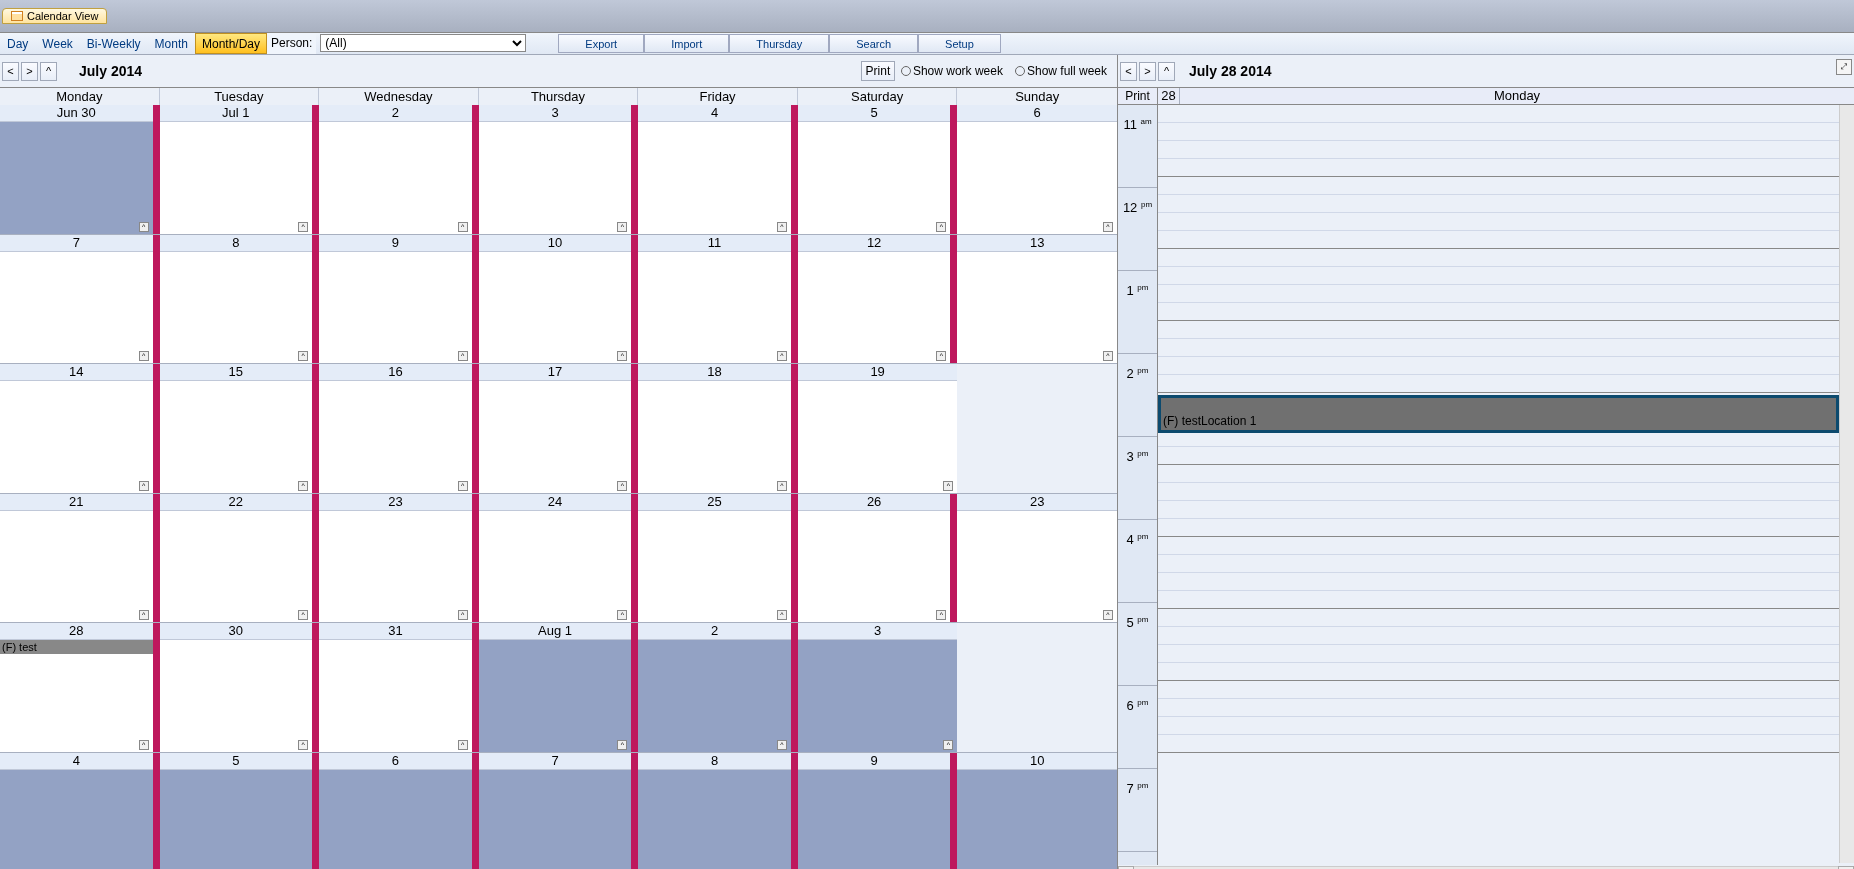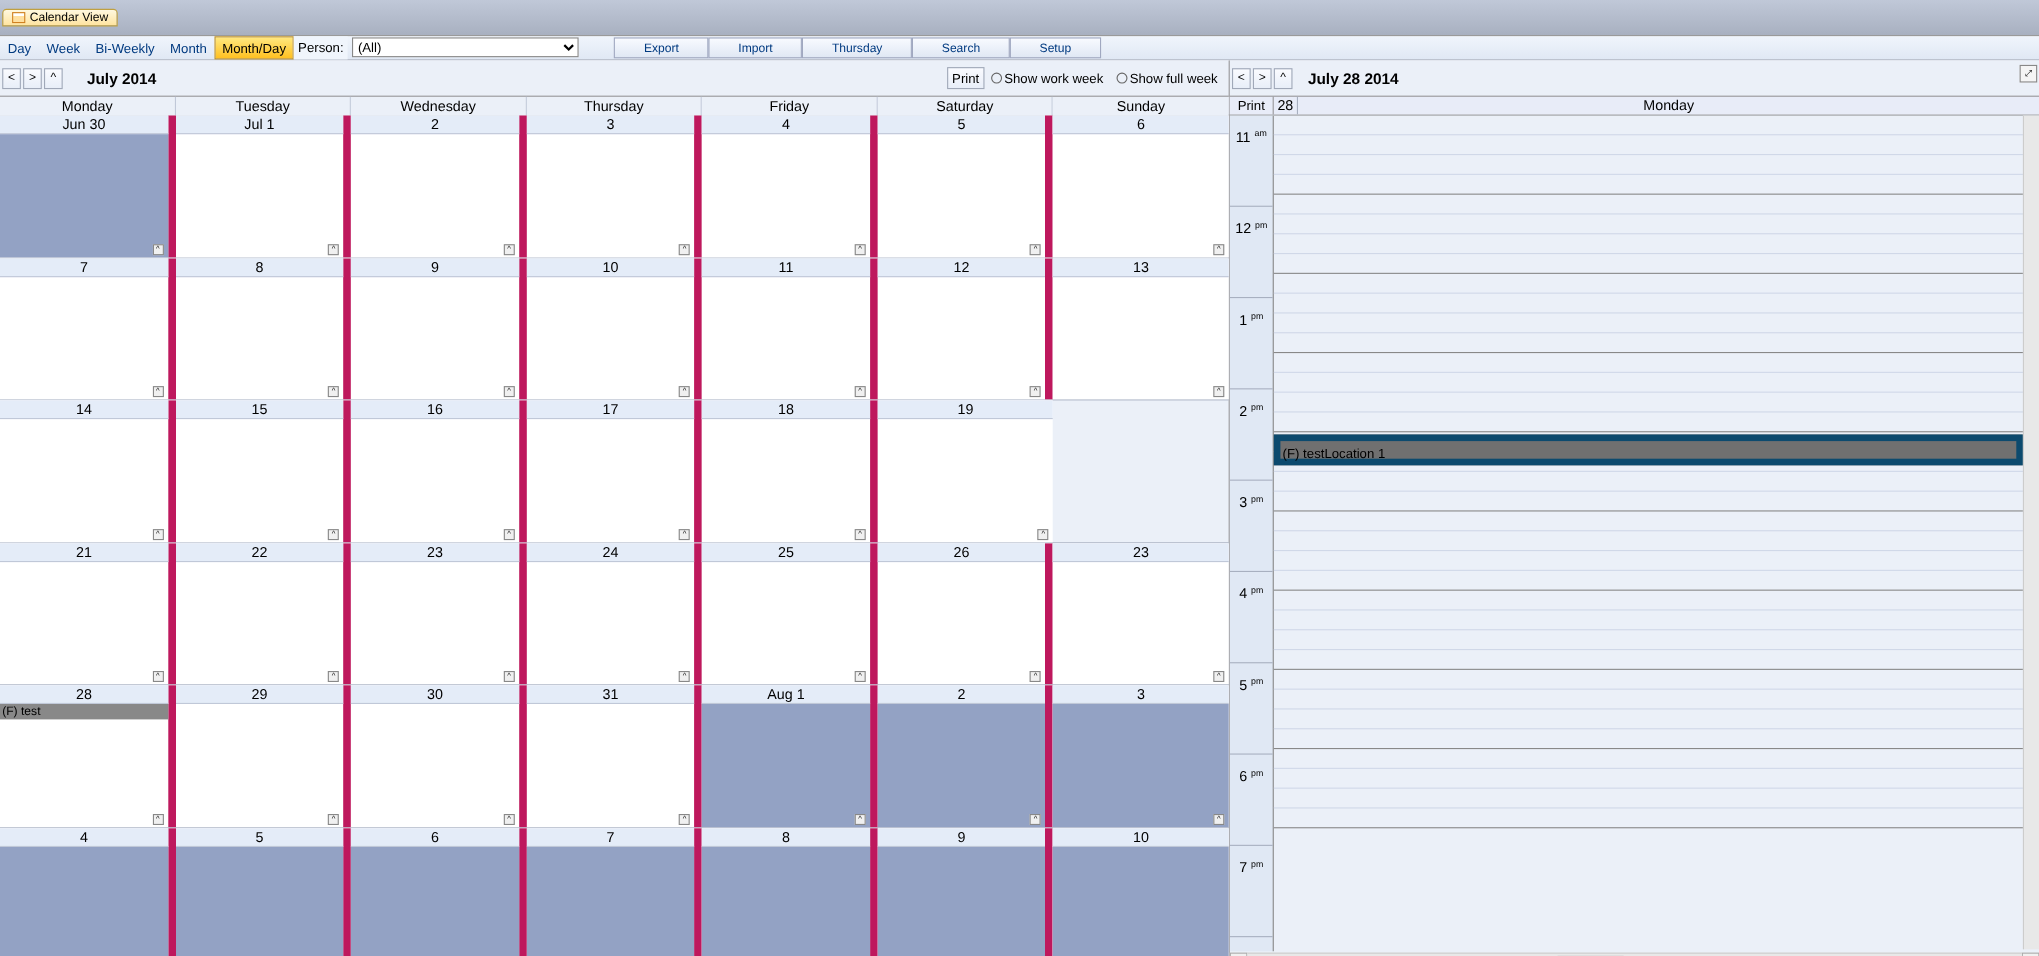--- a/index.html
+++ b/index.html
@@ -293,22 +293,22 @@
 }
 .slot-line.hour-end { border-bottom: 1px solid #888; }
 .day-event {
   position: absolute;
   left: 0;
   right: 15px;
   height: 28px;
   background: #707070;
   color: #000;
   font-size: 12px;
-  padding: 4px 2px;
-  border: 6px solid #0c4a6e;
+  padding: 16px 2px;
+  border: 3px solid #0c4a6e;
 }
 .day-scrollbar {
   position: absolute;
   right: 0;
   top: 50px;
   bottom: 19px;
   width: 15px;
   background: #e8e8e8;
   border-left: 1px solid #ccc;
 }
@@ -586,26 +586,20 @@
         </div>
         <div class="week-row">
           <div class="day-cell">
             <div class="day-num">28</div>
             <div class="day-body">
               <div class="event-item">(F) test</div>
               <div class="expand-toggle">^</div>
             </div>
           </div>
           <div class="day-cell">
-            <div class="day-num">29</div>
-            <div class="day-body">
-              <div class="expand-toggle">^</div>
-            </div>
-          </div>
-          <div class="day-cell">
             <div class="day-num">30</div>
             <div class="day-body">
               <div class="expand-toggle">^</div>
             </div>
           </div>
           <div class="day-cell">
             <div class="day-num">31</div>
             <div class="day-body">
               <div class="expand-toggle">^</div>
             </div>

